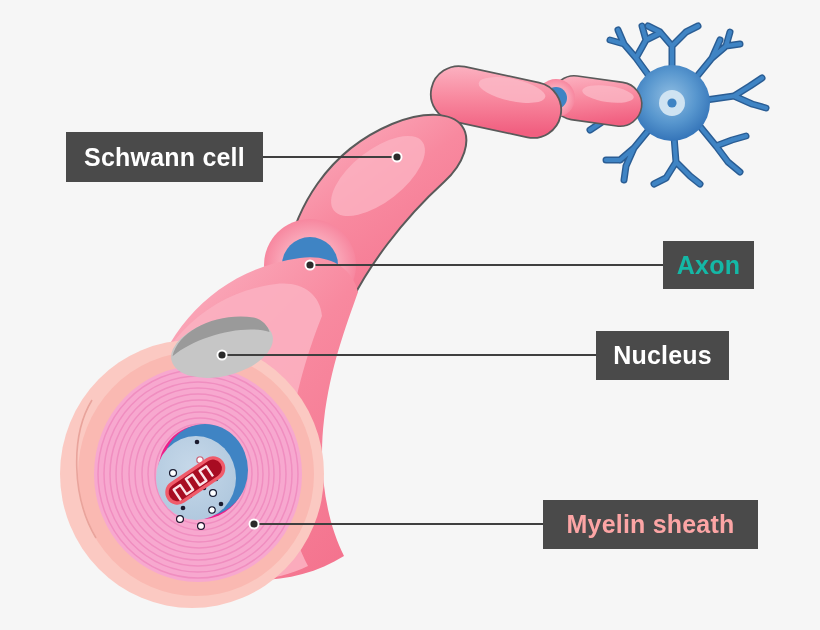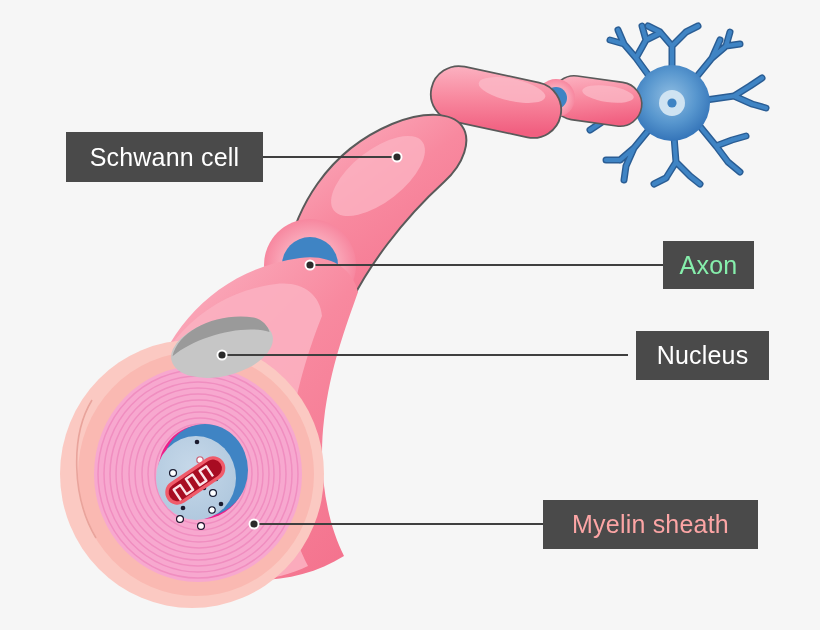--- a/index.html
+++ b/index.html
@@ -30,24 +30,25 @@
     font-size: 25px;
     line-height: 1;
     letter-spacing: 0.2px;
     display: flex;
     align-items: center;
     justify-content: center;
     white-space: nowrap;
     box-sizing: border-box;
     padding: 0 14px;
     user-select: none;
+    font-weight: bold;
   }
   #label-schwann { left: 66px;  top: 132px; width: 197px; height: 50px; }
   #label-axon    { left: 663px; top: 241px; width: 91px;  height: 48px; }
-  #label-nucleus { left: 636px; top: 331px; width: 133px; height: 49px; }
+  #label-nucleus { left: 596px; top: 331px; width: 133px; height: 49px; }
   #label-myelin  { left: 543px; top: 500px; width: 215px; height: 49px; }
 </style>
 </head>
 <body>
 
 <div id="canvas" style="background: rgb(246, 246, 246);">
 
   <svg id="diagram-svg" viewBox="0 0 820 630">
     <defs>
       <radialGradient id="somaGrad" cx="48%" cy="42%" r="62%">
@@ -246,19 +247,19 @@
       <circle cx="310" cy="265" r="3.6" fill="#2b2b2b"></circle>
       <circle cx="222" cy="355" r="5.5" fill="#ffffff"></circle>
       <circle cx="222" cy="355" r="3.6" fill="#2b2b2b"></circle>
       <circle cx="254" cy="524" r="5.5" fill="#ffffff"></circle>
       <circle cx="254" cy="524" r="3.6" fill="#2b2b2b"></circle>
     </g>
   </svg>
 
   <div class="label-box" id="label-schwann" style="background: rgb(74, 74, 74); color: rgb(255, 255, 255);">Schwann cell</div>
 
-  <div class="label-box" id="label-axon" style="background: rgb(74, 74, 74); color: #86efac;">Axon</div>
+  <div class="label-box" id="label-axon" style="background: rgb(74, 74, 74); color: #14b8a6;">Axon</div>
 
   <div class="label-box" id="label-nucleus" style="background: rgb(74, 74, 74); color: rgb(255, 255, 255);">Nucleus</div>
 
   <div class="label-box" id="label-myelin" style="background: rgb(74, 74, 74); color: #fca5a5;">Myelin sheath</div>
 
 </div>
 
 </body></html>

